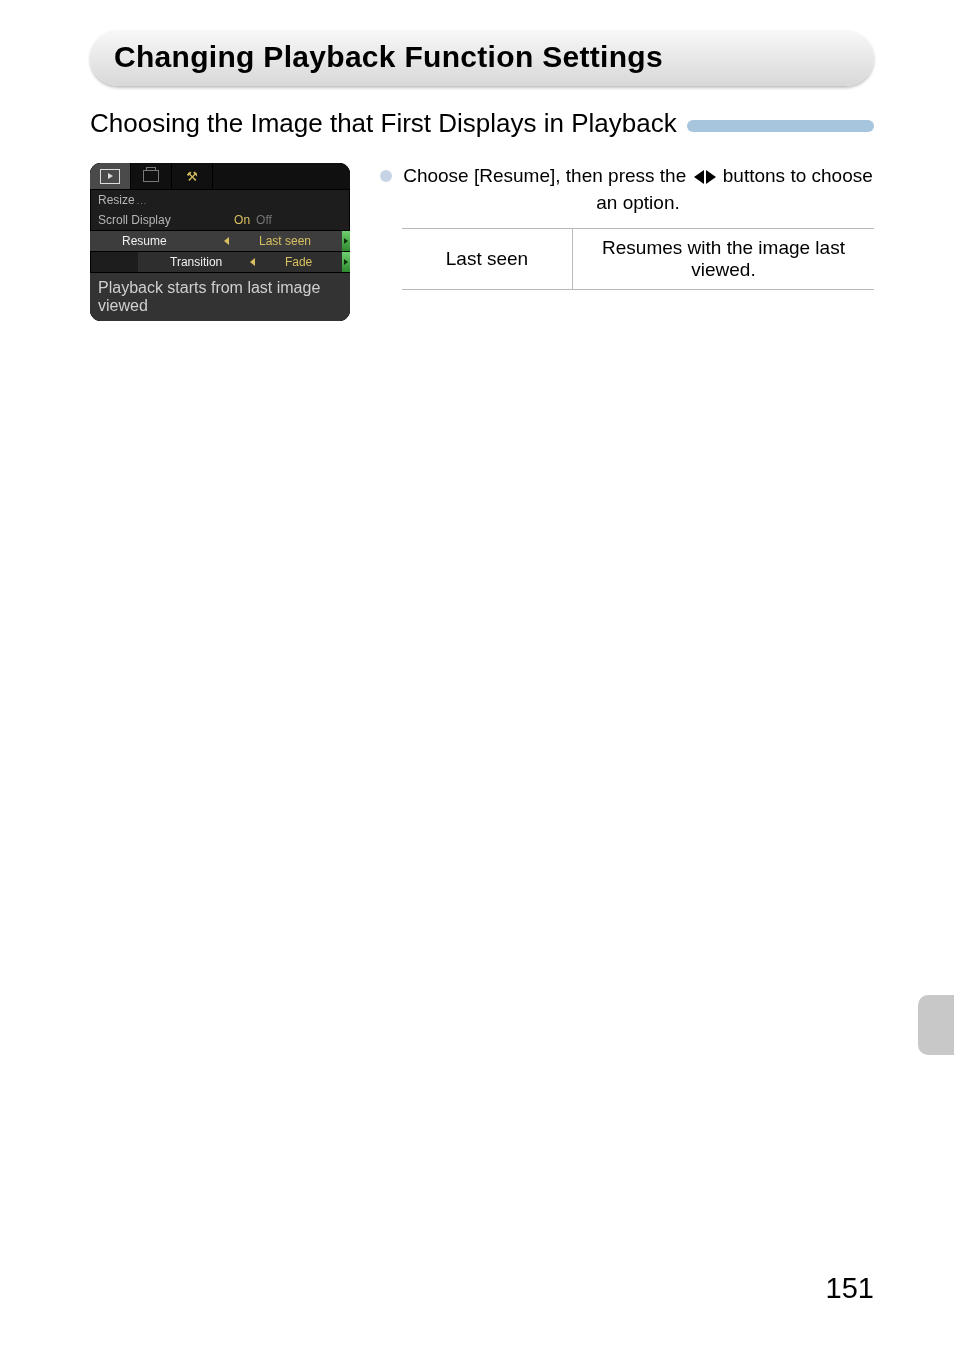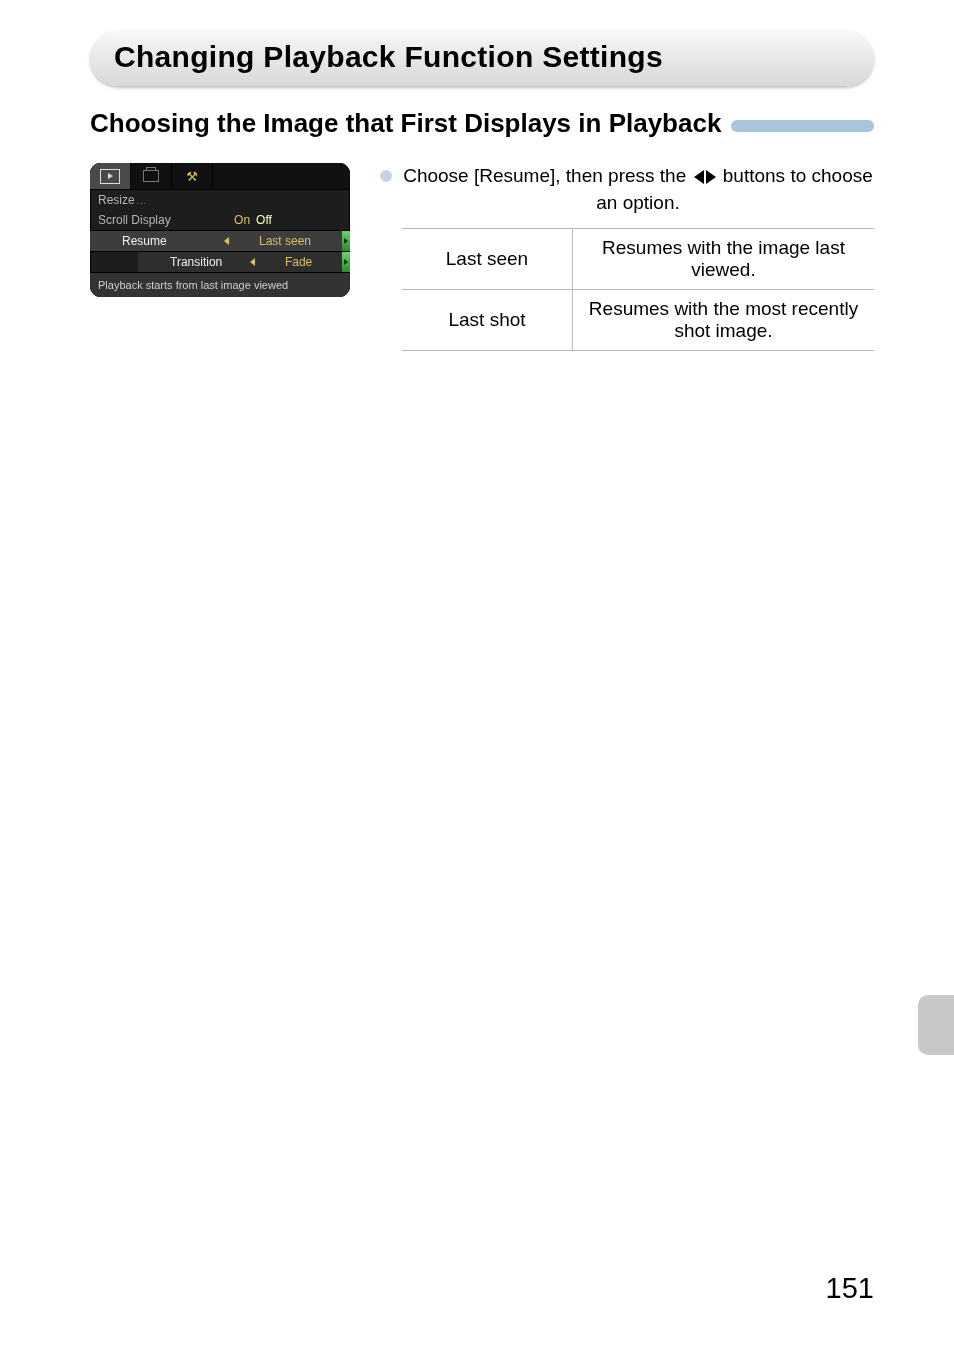--- a/index.html
+++ b/index.html
@@ -65,21 +65,21 @@
   }
 
   .h2-row {
     display: flex;
     align-items: center;
     gap: 10px;
     margin-bottom: 24px;
   }
   .h2-text {
     font-size: 26px;
-    font-weight: 700;
+    font-weight: 400;
     line-height: 1.2;
     text-align: right;
   }
   .h2-bar {
     flex: 1;
     height: 12px;
     background: #a7c5dd;
     border-radius: 6px;
     margin-top: 4px;
   }
@@ -178,21 +178,21 @@
     display: flex; align-items: center; justify-content: center;
   }
   .cam-row.hl .marker::after, .cam-row.hl2 .marker::after {
     content: ""; width:0;height:0;border-top:3px solid transparent;border-bottom:3px solid transparent;border-left:4px solid #0a330a;
   }
   .cam-row.hl { border-top: 1px solid #000; border-bottom: 1px solid #000; }
 
   .cam-help {
     background: #333333;
     color: #cfcfcf;
-    font-size: 11px;
+    font-size: 16px;
     padding: 6px 8px;
     border-top: 1px solid #000;
   }
 
   
   .rhs { flex: 1; text-align: center; }
   .bullet-line {
     display: flex;
     align-items: flex-start;
     gap: 10px;
@@ -281,21 +281,21 @@
         <div class="cam-tab">
             <span class="cam-tab-wrench"></span>
           </div>
       </div>
 
       <div class="cam-row">
         <span class="lbl"><span>Resize</span><span class="dots"></span></span>
       </div>
       <div class="cam-row">
         <span class="lbl">Scroll Display</span>
-        <span class="val on-off"><span class="on">On</span><span style="color:#fef9c3">Off</span></span>
+        <span class="val on-off"><span class="on">On</span><span style="color:#737373">Off</span></span>
       </div>
       <div class="cam-row hl">
         <span class="lbl">Resume</span>
         <span class="arrow-l"></span>
         <span class="val">Last seen</span>
         <span class="marker"></span>
       </div>
       <div class="cam-row hl2">
         <span class="lbl">Transition</span>
         <span class="arrow-l"></span>
@@ -317,24 +317,20 @@
           <span> buttons to choose an option.</span>
         </div>
       </div>
 
       <table class="opts">
         <tbody>
             <tr>
           <td>Last seen</td>
           <td>Resumes with the image last viewed.</td>
         </tr>
-        <tr>
-          <td>Last shot</td>
-          <td>Resumes with the most recently shot image.</td>
-        </tr>
       </tbody>
         </table>
     </div>
 
   </div>
 
   <div class="side-tab"></div>
   <div class="pg-num">151</div>
 </div>
 

